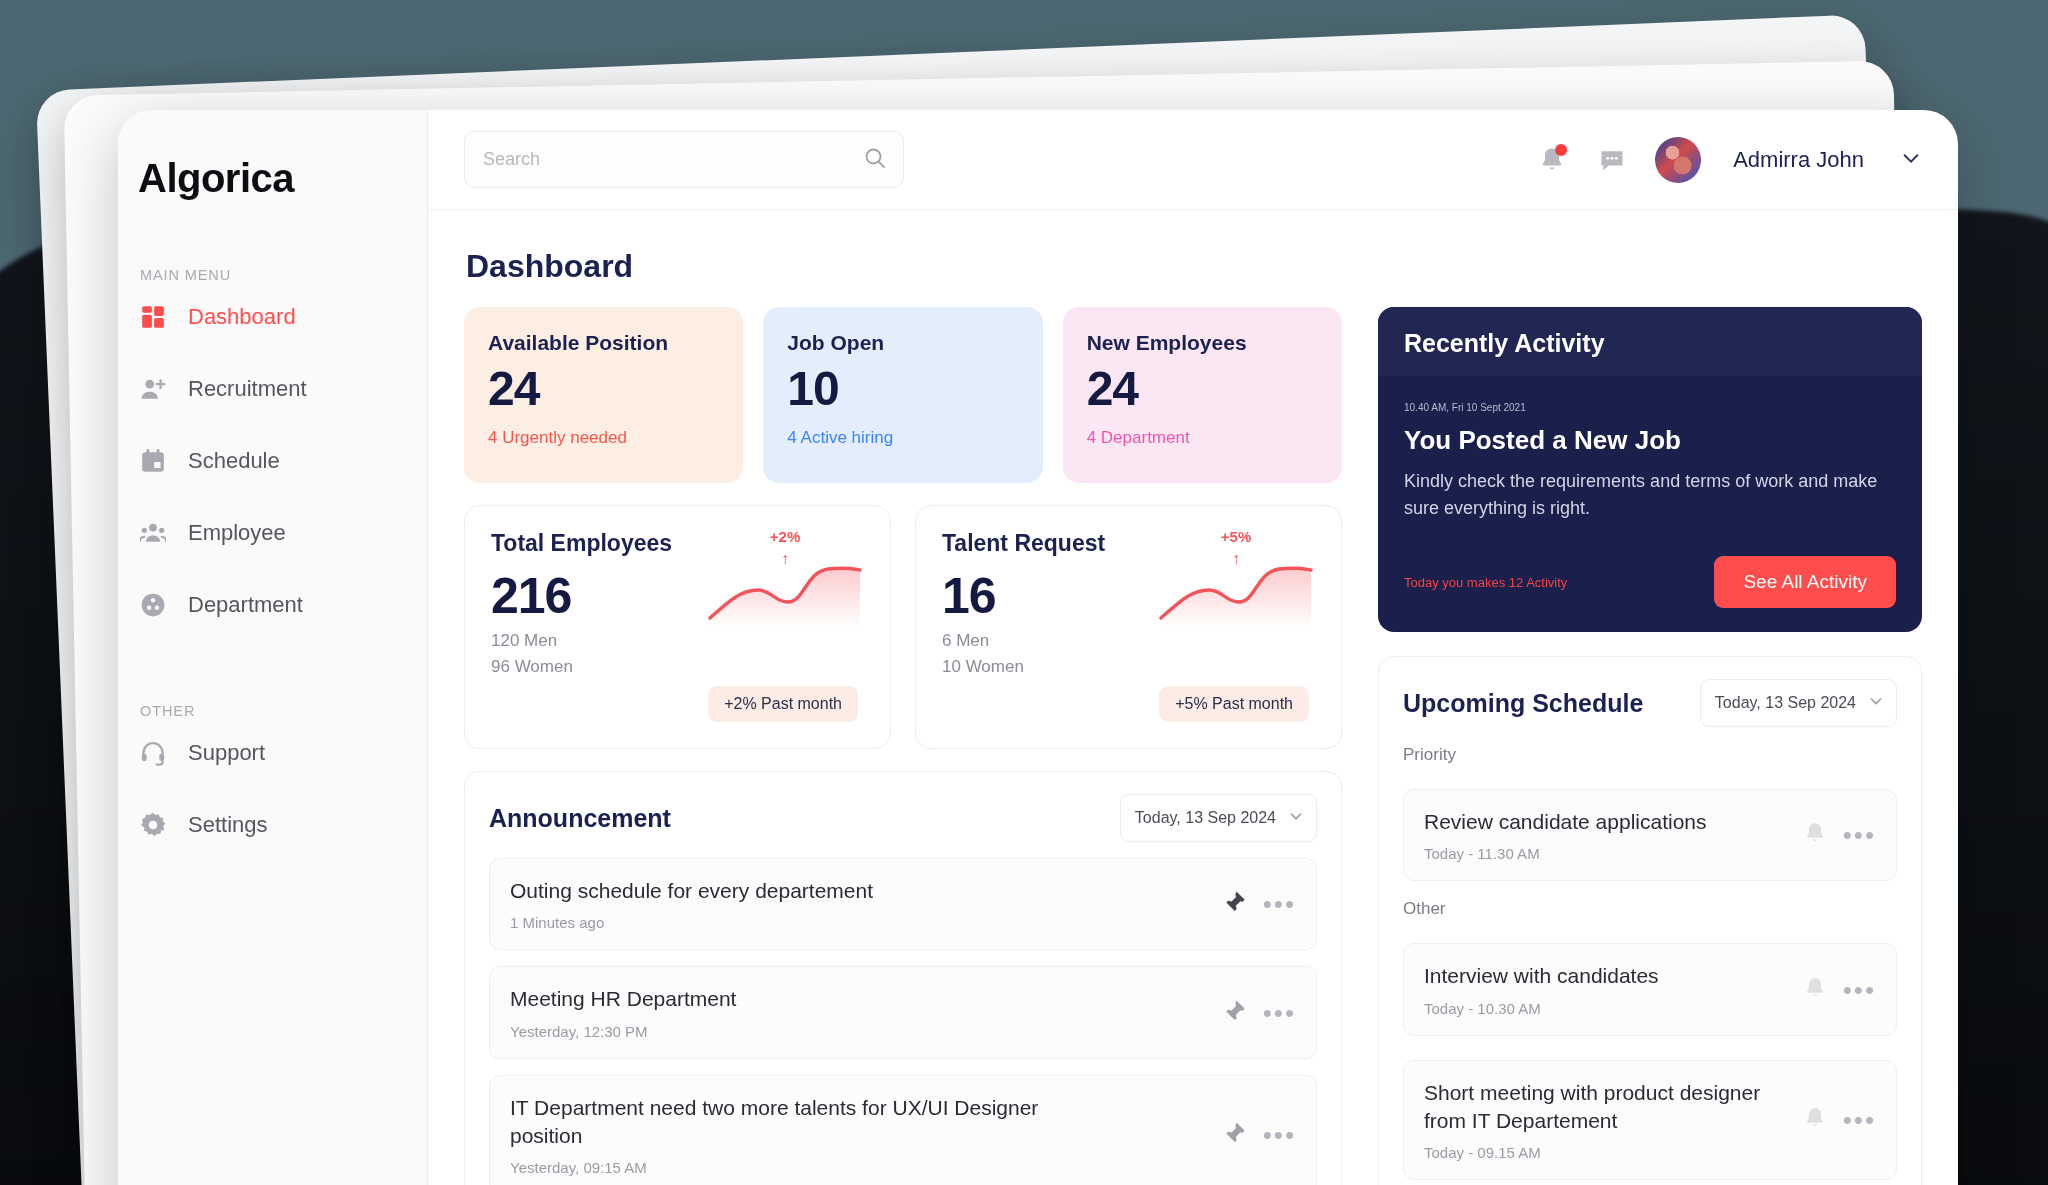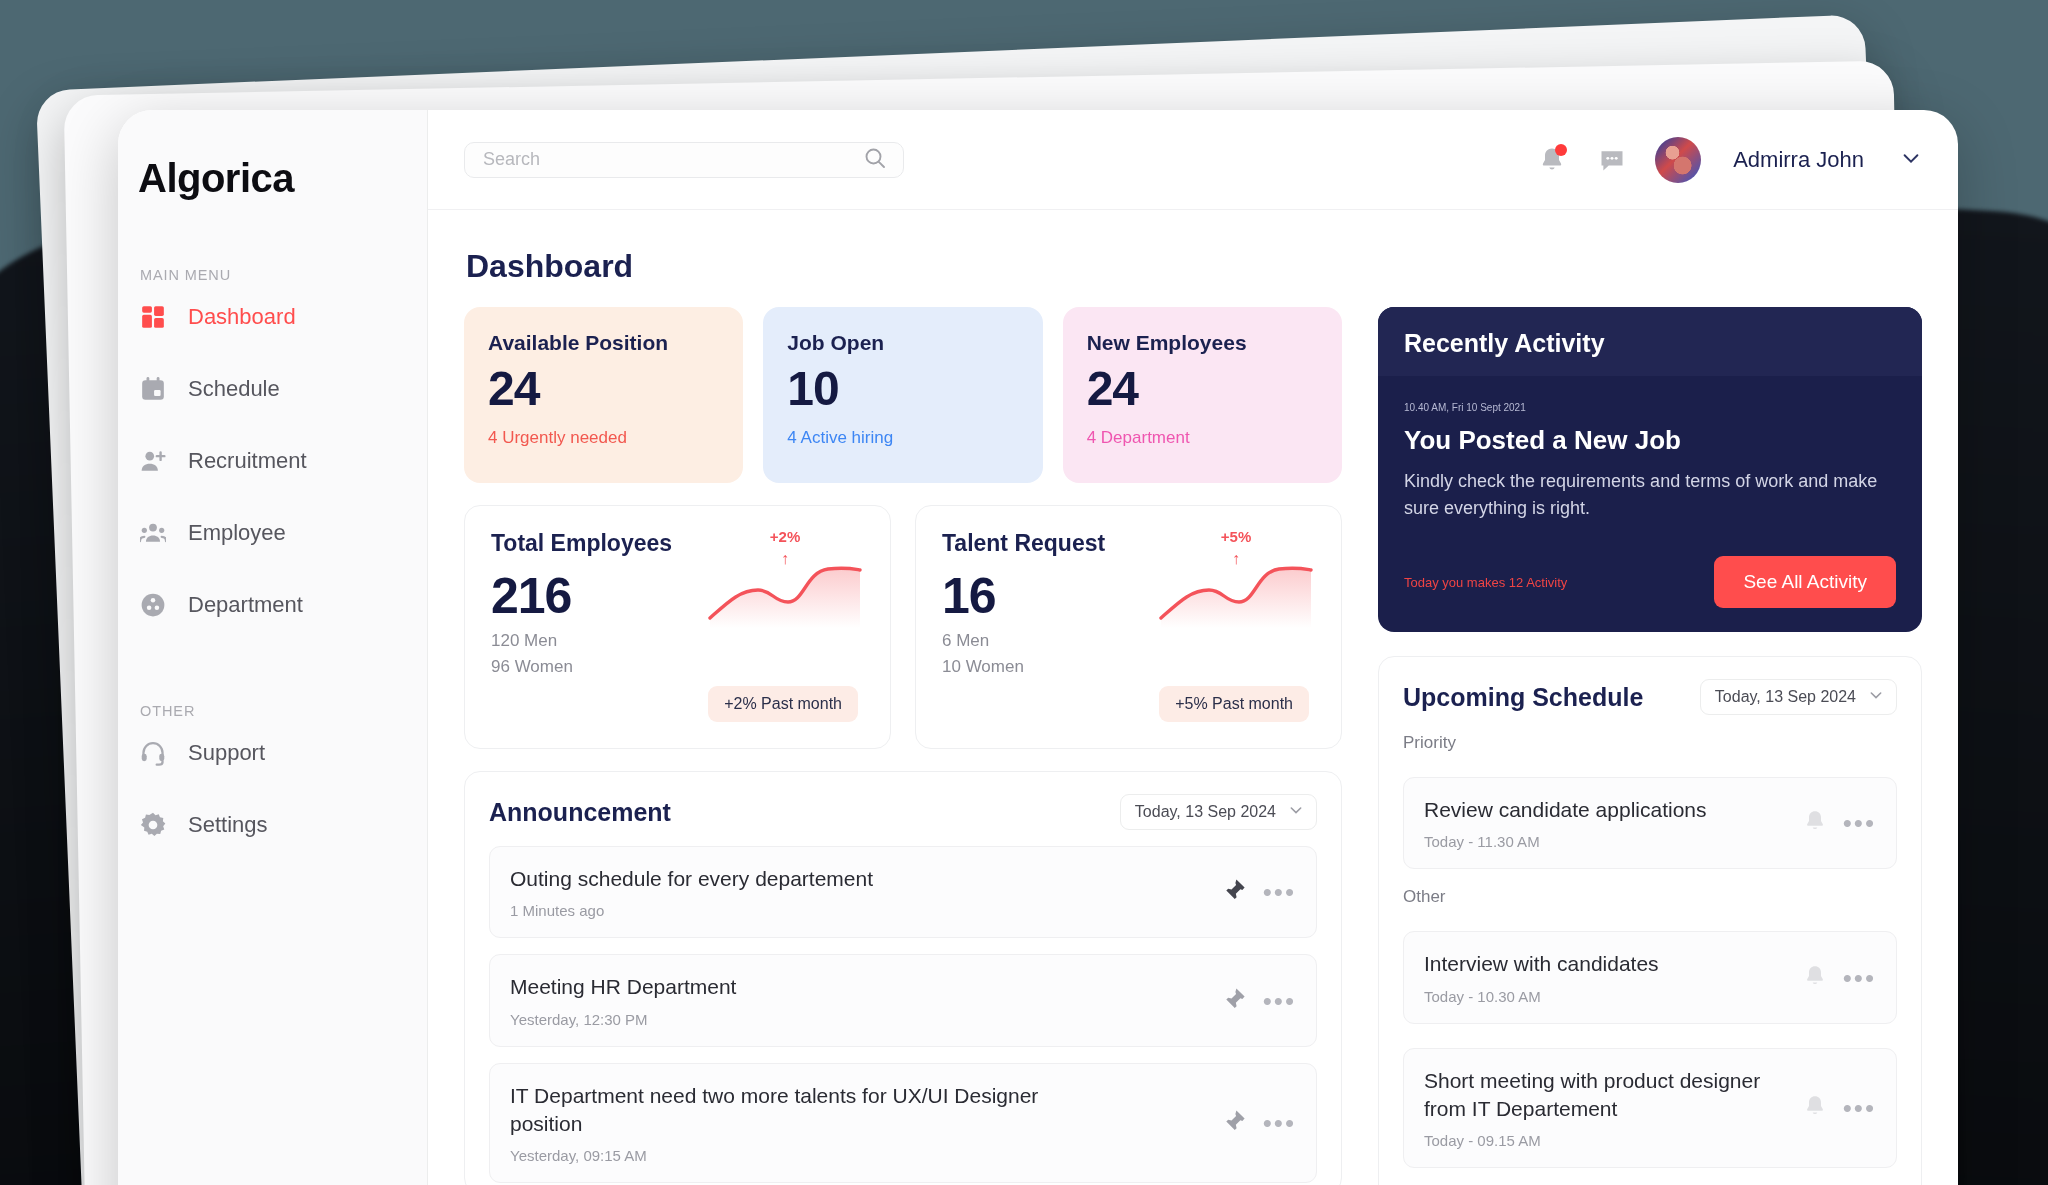--- a/index.html
+++ b/index.html
@@ -83,21 +83,21 @@
   
   .main { flex: 1 1 auto; min-width: 0; display: flex; flex-direction: column; }
 
   .topbar {
     height: 100px; flex: 0 0 100px;
     border-bottom: 1px solid #f0f0f2;
     display: flex; align-items: center;
     padding: 0 36px 0 36px;
   }
   .search-box {
-    width: 440px; height: 36px;
+    width: 440px; height: 57px;
     border: 1px solid #e9eaec; border-radius: 10px;
     background: #fdfdfd;
     display: flex; align-items: center;
     padding: 0 16px 0 18px;
   }
   .search-box input {
     flex: 1 1 auto; border: 0; outline: 0; background: transparent;
     font-size: 18px; color: #3b3b42; font-family: inherit;
   }
   .search-box input::placeholder { color: #b7b8bd; }
@@ -153,21 +153,21 @@
 
   
   .panel {
     margin-top: 22px; border: 1px solid #eeeff1; border-radius: 16px;
     background: #fff; padding: 22px 24px 10px 24px;
   }
   .panel-head { display: flex; align-items: center; }
   .panel-title { font-size: 25px; font-weight: 700; color: #1b2150; }
   .date-select {
     margin-left: auto; border: 1px solid #eceded; border-radius: 9px;
-    height: 36px; padding: 0 12px 0 14px; display: flex; align-items: center; gap: 12px;
+    height: 48px; padding: 0 12px 0 14px; display: flex; align-items: center; gap: 12px;
     font-size: 16px; color: #4b4c55; background: #fff; cursor: pointer; white-space: nowrap; justify-content: center;
   }
   .list-item {
     border: 1px solid #efeff1; border-radius: 11px; background: #fcfcfd;
     padding: 18px 20px; margin-top: 16px;
     display: flex; align-items: center; gap: 14px;
   }
   .li-main { flex: 1 1 auto; min-width: 0; }
   .li-title { font-size: 21px; color: #2a2b33; line-height: 1.35; }
   .li-meta { font-size: 15px; color: #9a9ba3; margin-top: 9px; }
@@ -227,38 +227,38 @@
               <rect x="2" y="10" width="9" height="12" rx="1.5" fill="#ff4d4d"></rect>
               <rect x="13" y="13" width="9" height="9" rx="1.5" fill="#ff4d4d"></rect>
             </svg>
         </span>
         <span class="label">Dashboard</span>
       </div>
 
       <div class="nav-item">
         <span class="nav-ico">
           <svg width="26" height="26" viewBox="0 0 24 24" fill="#a9aab1">
+              <circle cx="9" cy="7.5" r="4"></circle>
+              <path d="M1.5 21c0-4.1 3.4-6.5 7.5-6.5s7.5 2.4 7.5 6.5z"></path>
+              <path d="M19 4v7M15.5 7.5h7" stroke="#a9aab1" stroke-width="2.2" stroke-linecap="round" fill="none"></path>
+            </svg>
+        </span>
+        <span class="label">Recruitment</span>
+      </div>
+
+      <div class="nav-item">
+        <span class="nav-ico">
+          <svg width="26" height="26" viewBox="0 0 24 24" fill="#a9aab1">
               <rect x="2" y="4" width="20" height="18" rx="3"></rect>
               <rect x="6" y="1" width="2.6" height="5" rx="1.3"></rect>
               <rect x="15.4" y="1" width="2.6" height="5" rx="1.3"></rect>
               <rect x="13" y="13" width="6" height="5.5" rx="1" fill="#fafafb"></rect>
             </svg>
         </span>
         <span class="label">Schedule</span>
-      </div>
-
-      <div class="nav-item">
-        <span class="nav-ico">
-          <svg width="26" height="26" viewBox="0 0 24 24" fill="#a9aab1">
-              <circle cx="9" cy="7.5" r="4"></circle>
-              <path d="M1.5 21c0-4.1 3.4-6.5 7.5-6.5s7.5 2.4 7.5 6.5z"></path>
-              <path d="M19 4v7M15.5 7.5h7" stroke="#a9aab1" stroke-width="2.2" stroke-linecap="round" fill="none"></path>
-            </svg>
-        </span>
-        <span class="label">Recruitment</span>
       </div>
 
       <div class="nav-item">
         <span class="nav-ico">
           <svg width="26" height="26" viewBox="0 0 24 24" fill="#a9aab1">
               <circle cx="12" cy="7" r="3.6"></circle>
               <path d="M5.5 20c0-3.6 2.9-5.6 6.5-5.6s6.5 2 6.5 5.6z"></path>
               <circle cx="4" cy="9.5" r="2.4"></circle>
               <path d="M0 19.5c0-2.6 1.8-4 4-4" stroke="#a9aab1" stroke-width="2" fill="none" stroke-linecap="round"></path>
               <circle cx="20" cy="9.5" r="2.4"></circle>

